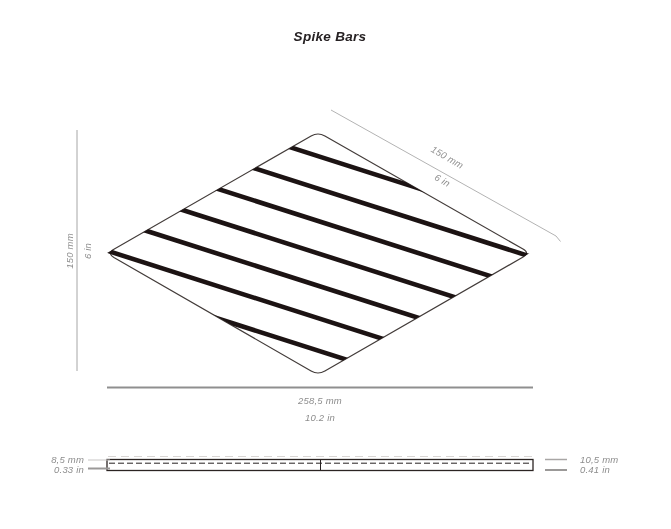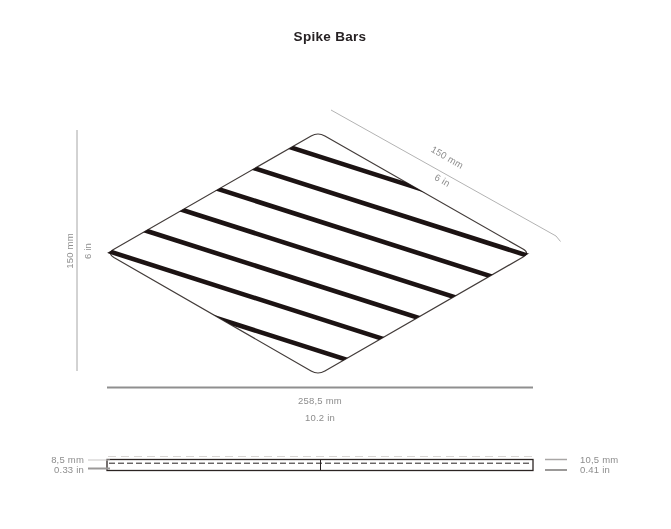--- a/index.html
+++ b/index.html
@@ -1,17 +1,17 @@
 <!DOCTYPE html>
 <html><head>
 <meta charset="utf-8">
 <style>
   html,body{margin:0;padding:0;background:#ffffff;}
   .canvas{position:relative;width:671px;height:529px;background:#ffffff;overflow:hidden;
-          font-family:"Liberation Sans", sans-serif;}
+          font-family:"Liberation Sans", sans-serif;font-style:italic;}
   svg text{font-family:"Liberation Sans", sans-serif;}
   .dim-label{font-size:9.5px;fill:#8d8d8d;letter-spacing:.2px;}
   .title-label{font-size:13.5px;font-weight:700;fill:#262123;letter-spacing:.3px;}
 </style>
 </head>
 <body>
 
 <div class="canvas">
   <svg width="671" height="529" viewBox="0 0 671 529">
     <defs>

